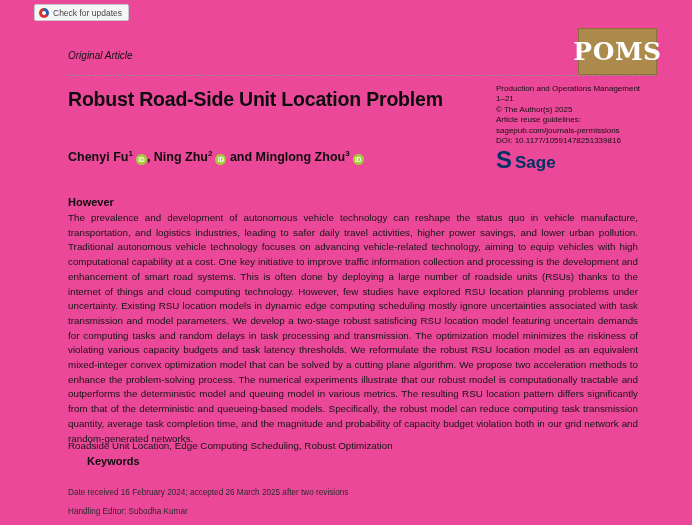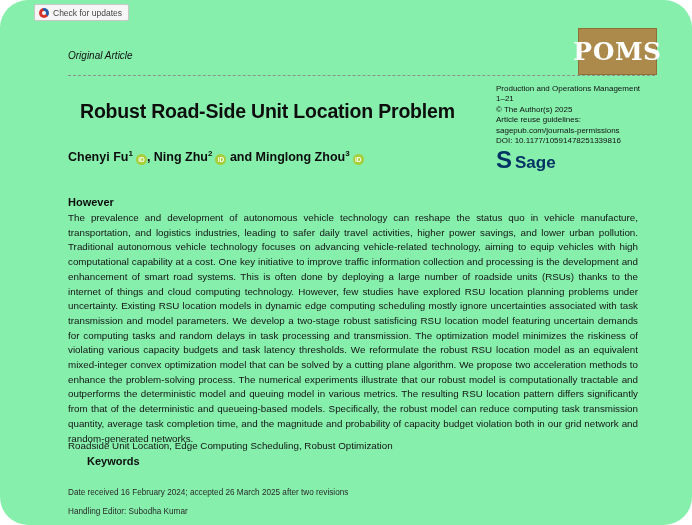--- a/index.html
+++ b/index.html
@@ -1,20 +1,20 @@
 <!DOCTYPE html>
 <html><head>
 <meta charset="utf-8">
 <style>
   html,body { margin:0; padding:0; }
   body {
     width:692px; height:525px; position:relative; overflow:hidden;
     background:#ffffff; font-family:"Liberation Sans", sans-serif; color:#111;
   }
-  .page { position:absolute; inset:0; background:#86efac;border-radius:28px; }
+  .page { position:absolute; inset:0; background:#ec4899; }
 
   
   .check-updates {
     position:absolute; left:34px; top:4px; height:15px;
     display:flex; align-items:center; gap:4px; padding:0 6px 0 4px;
     background:#f6f6f6; border:1px solid #c9c9c9; border-radius:2px;
     font-size:8.5px; color:#444; cursor:pointer;
   }
   .crossmark {
     width:10px; height:10px; border-radius:50%;
@@ -78,21 +78,21 @@
     <span class="crossmark"></span>
     <span>Check for updates</span>
   </div>
 
   <div class="article-type">Original Article</div>
 
   <div class="divider"></div>
 
   <div class="poms-logo">POMS</div>
 
-  <h1 class="paper-title" style="margin:12px;">Robust Road-Side Unit Location Problem</h1>
+  <h1 class="paper-title" style="margin:0;">Robust Road-Side Unit Location Problem</h1>
 
   <div class="authors">
     <span><span>Chenyi Fu</span><sup>1</sup><span class="orcid">iD</span></span><span>, </span><span><span>Ning Zhu</span><sup>2</sup><span class="orcid">iD</span></span><span> and </span><span><span>Minglong Zhou</span><sup>3</sup><span class="orcid">iD</span></span>
   </div>
 
   <div class="meta">
     <div>Production and Operations Management</div>
     <div>1–21</div>
     <div>© The Author(s) 2025</div>
     <div>Article reuse guidelines:</div>

